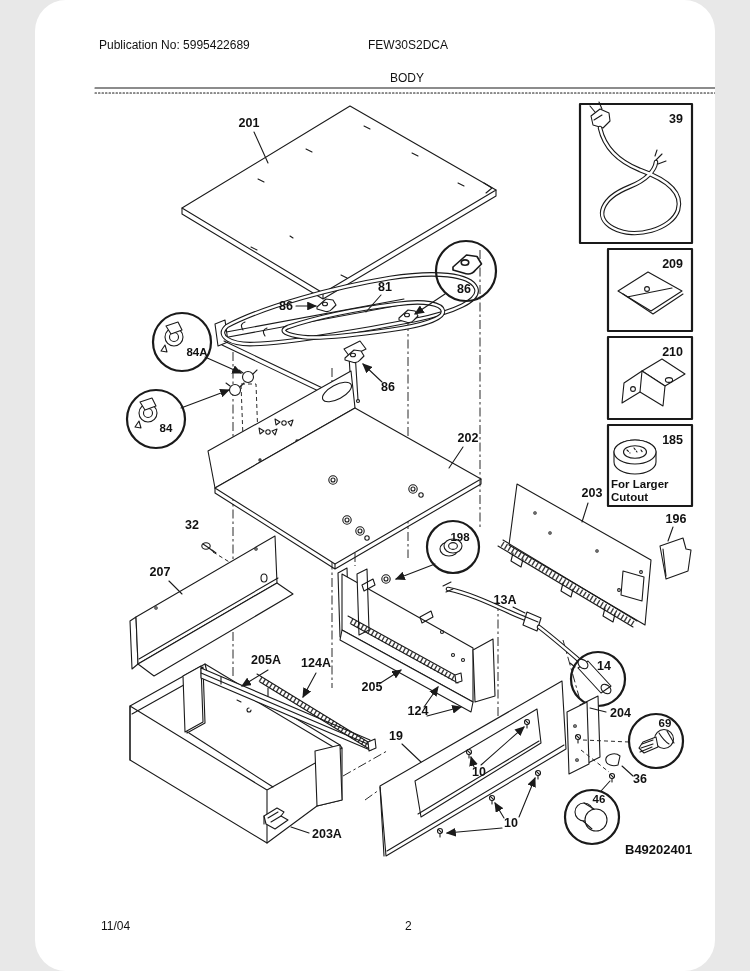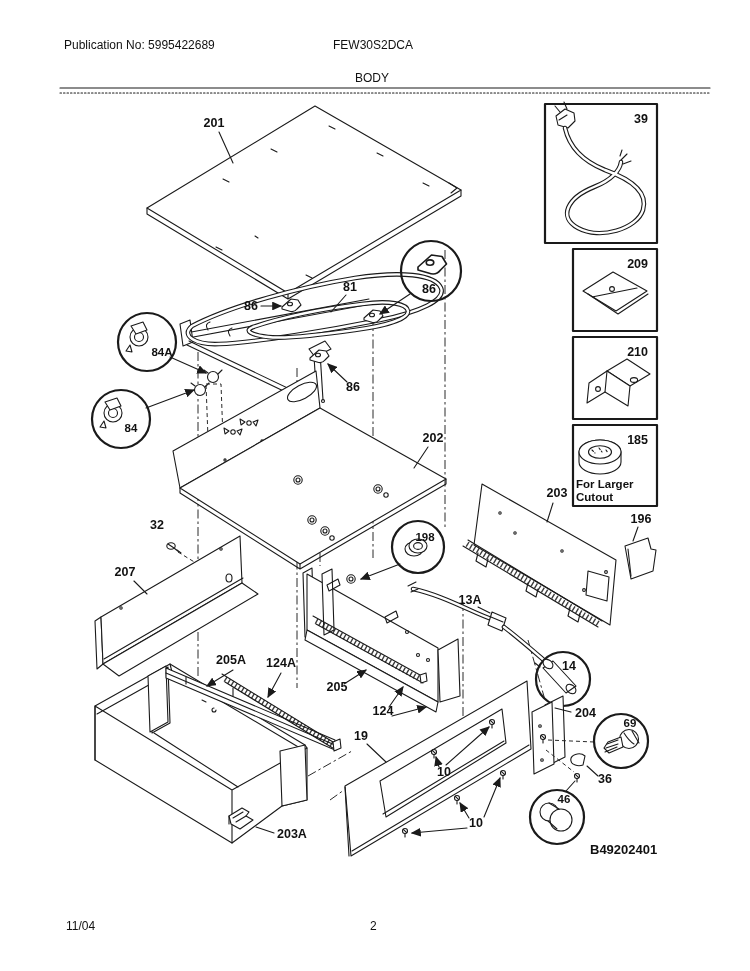--- a/index.html
+++ b/index.html
@@ -1,17 +1,17 @@
 <!DOCTYPE html>
 <html><head>
 <meta charset="utf-8">
 <style>
   html,body{margin:0;padding:0;background:#e8e8e8;}
-  .page{position:relative;width:750px;height:971px;background:#ffffff;margin:0 auto;
-        font-family:"Liberation Sans",sans-serif;overflow:hidden;}
+  .page{position:relative;width:680px;height:971px;background:#ffffff;margin:0 auto;
+        font-family:"Liberation Sans",sans-serif;overflow:hidden;border-radius:31px;}
   svg{position:absolute;inset:0;}
   .ln{fill:none;stroke:#1a1a1a;stroke-width:1.1;stroke-linejoin:round;stroke-linecap:round;}
   .ln2{fill:none;stroke:#1a1a1a;stroke-width:2.2;stroke-linejoin:round;}
   .fillw{fill:#ffffff;stroke:#1a1a1a;stroke-width:1.1;stroke-linejoin:round;}
   .tube{fill:none;stroke:#1a1a1a;stroke-width:4.6;stroke-linejoin:round;stroke-linecap:round;}
   .tubein{fill:none;stroke:#ffffff;stroke-width:2.4;stroke-linejoin:round;stroke-linecap:round;}
   .hatch{fill:none;stroke:#1a1a1a;stroke-width:5.5;stroke-dasharray:1.4 2.6;opacity:.85;}
   .dashdot{fill:none;stroke:#2a2a2a;stroke-width:1;stroke-dasharray:9 3 2.5 3;}
   .dashed{fill:none;stroke:#2a2a2a;stroke-width:1;stroke-dasharray:4 3;}
   .lbl{font:700 12.5px "Liberation Sans",sans-serif;fill:#111;}

